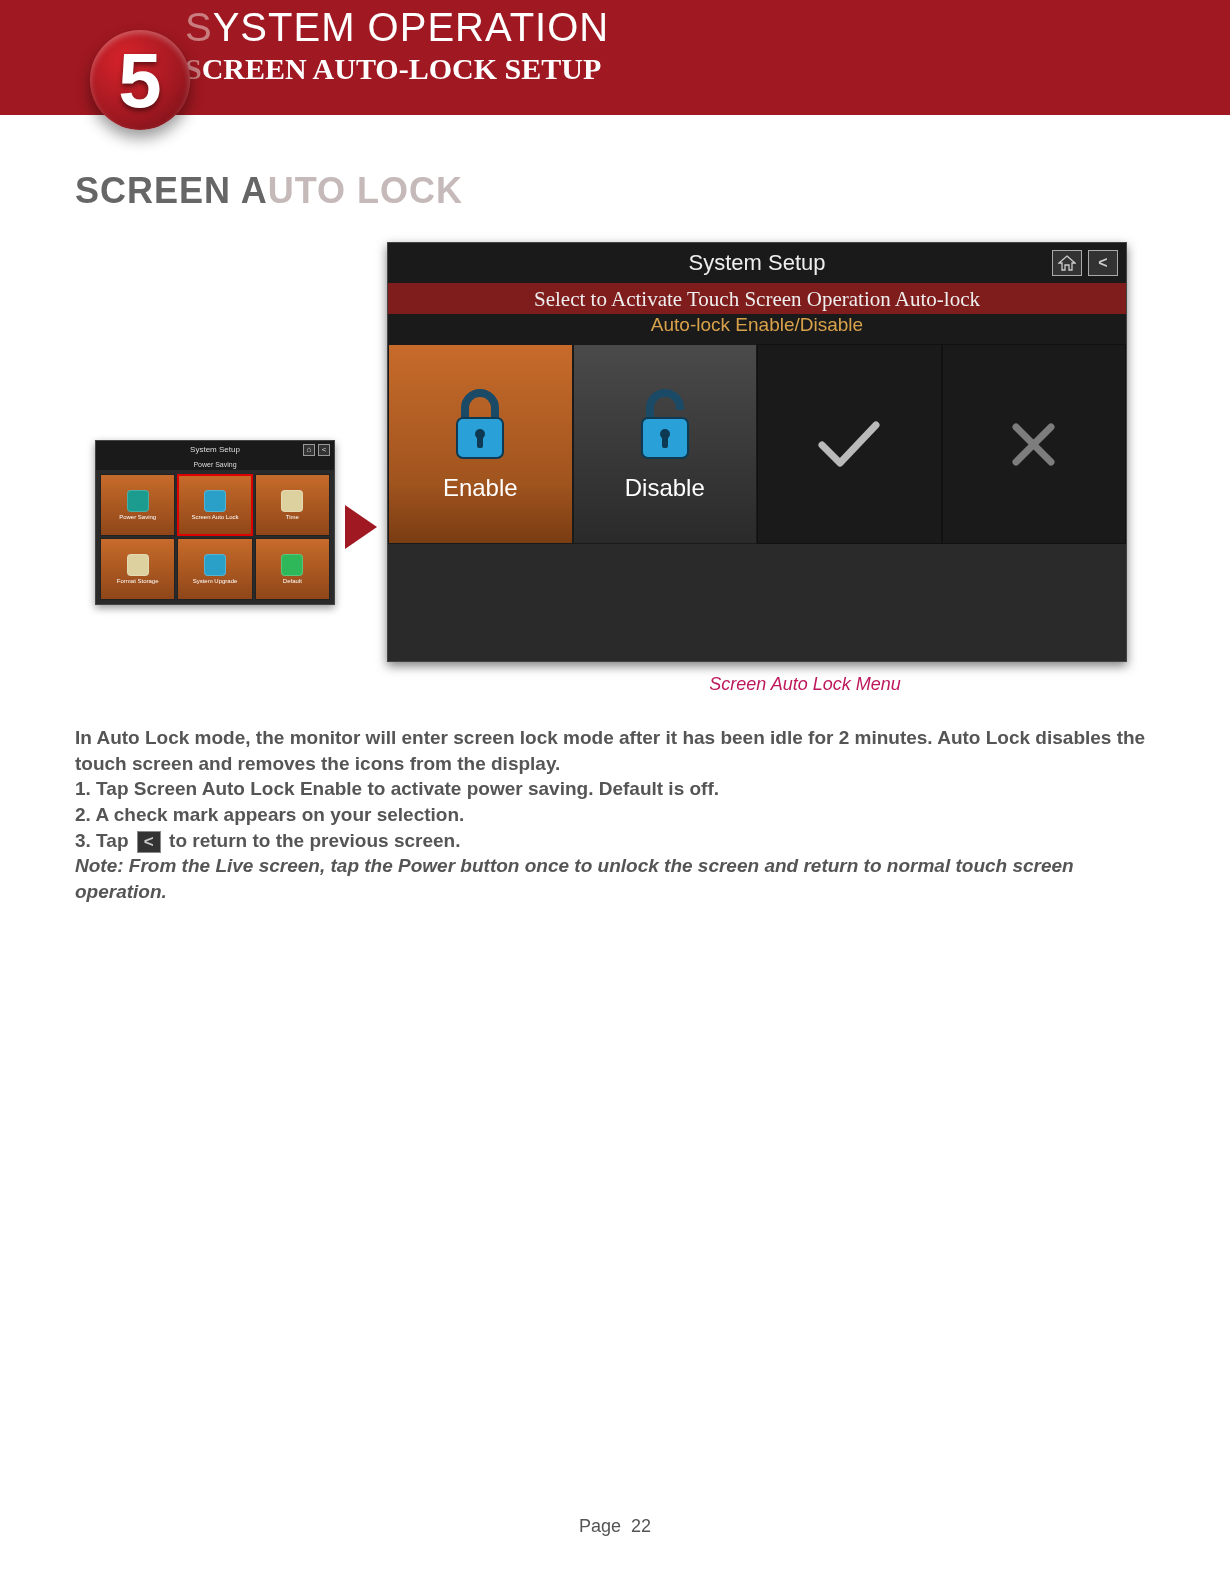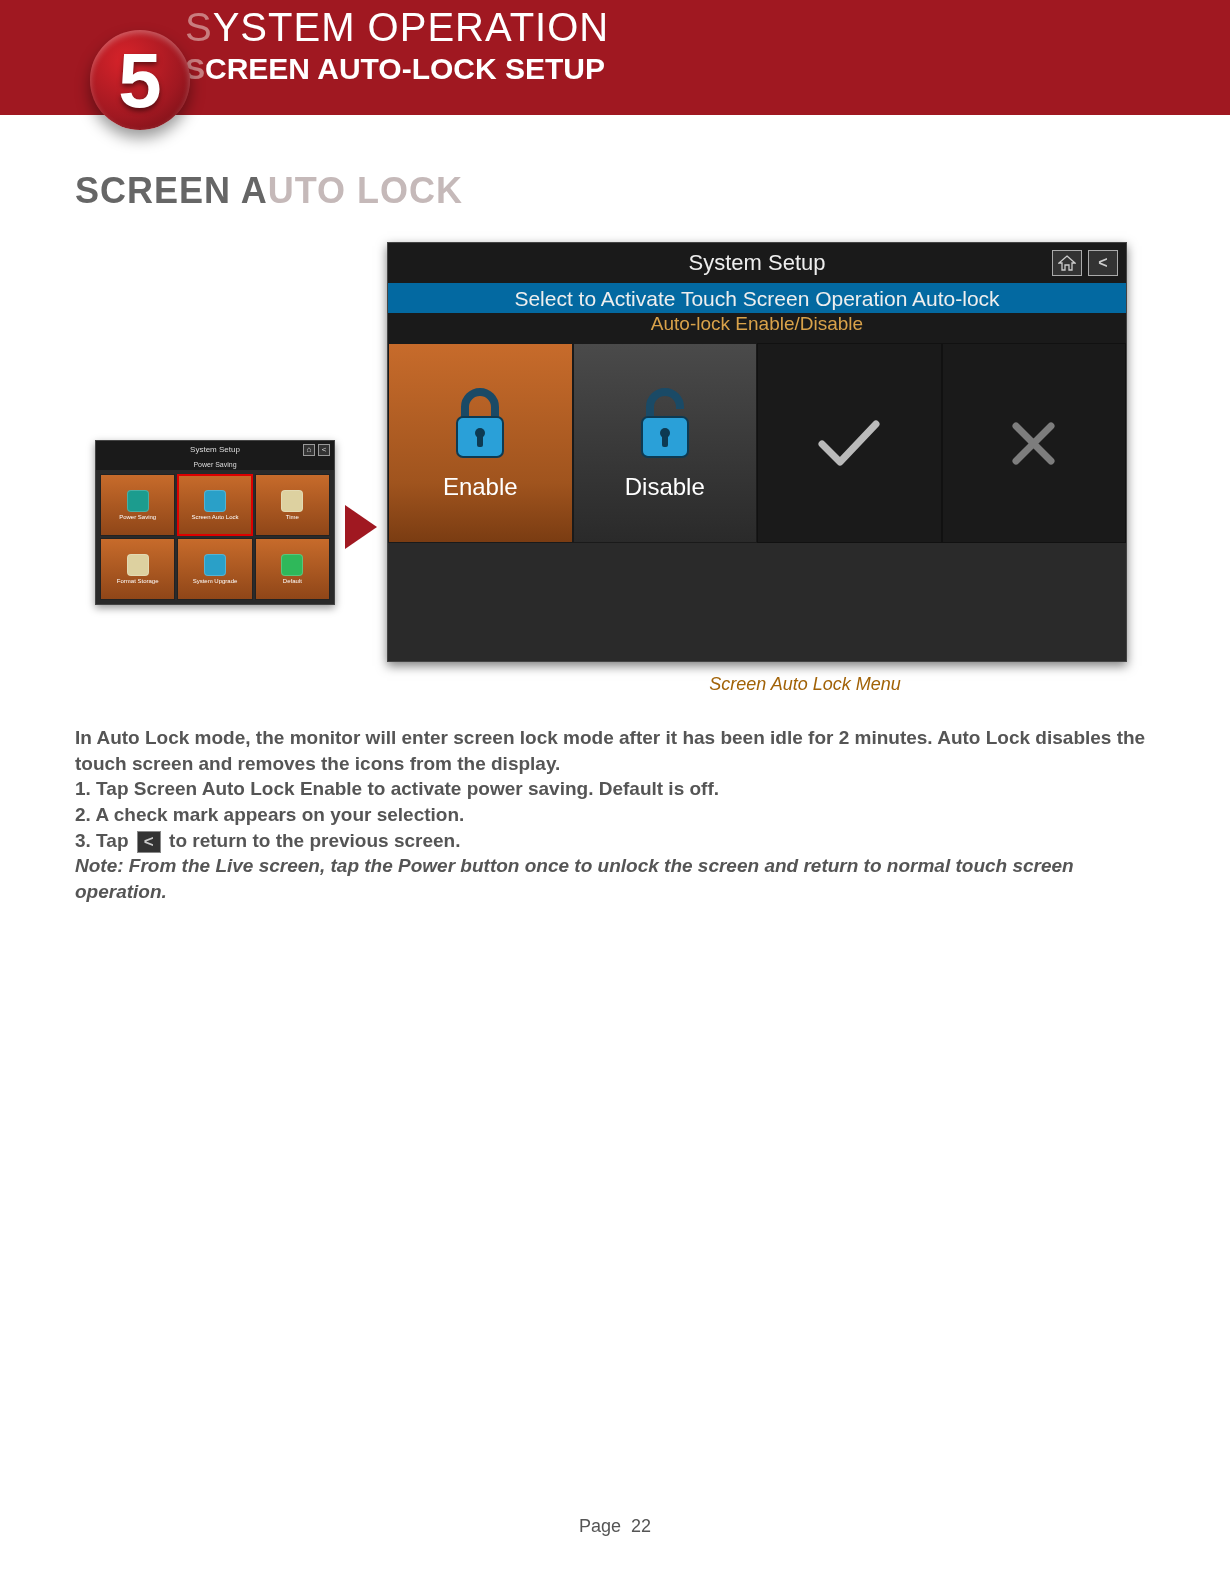--- a/index.html
+++ b/index.html
@@ -27,20 +27,21 @@
     font-weight: normal;
     letter-spacing: 1px;
     font-family: Arial, sans-serif;
   }
   .header-title .dim { color: #c97d7f; }
   .header-sub {
     color: #fff;
     font-size: 30px;
     font-weight: bold;
     margin-top: 2px;
+    font-family: Liberation Serif, serif;
   }
   .header-sub .dim { color: #c97d7f; }
 
   
   .chapter-circle {
     position: absolute;
     left: 90px;
     top: 30px;
     width: 100px;
     height: 100px;
@@ -155,24 +156,25 @@
     height:40px;
     display:flex;
     align-items:center;
     justify-content:center;
     font-size:22px;
     position:relative;
   }
   .big-title .ticons { position:absolute; right:8px; display:flex; gap:6px;}
   .big-title .ticon { width:30px;height:26px;border:1px solid #aaa;background:#333;display:flex;align-items:center;justify-content:center;color:#ccc;font-size:16px;font-weight:bold;}
   .big-sub {
-    background:#0369a1;
+    background:#7f1d1d;
     text-align:center;
     font-size:21px;
     padding:4px 0 2px;
+    font-family:Liberation Serif, serif;
   }
   .big-sub2 {
     background:#1a1a1a;
     text-align:center;
     font-size:19px;
     color:#d9a24a;
     padding:0 0 8px;
   }
   .big-options {
     flex:1;
@@ -200,21 +202,21 @@
     display:flex;
     align-items:center;
     justify-content:center;
   }
   .confirm svg { opacity:.9; }
 
   .caption {
     text-align:center;
     font-style:italic;
     font-size:18px;
-    color:#a16207;
+    color:#be185d;
     margin-left: 380px;
     margin-bottom:30px;
   }
 
   
   .body-text {
     font-size:19px;
     font-weight:bold;
     color:#555;
     line-height:1.35;

